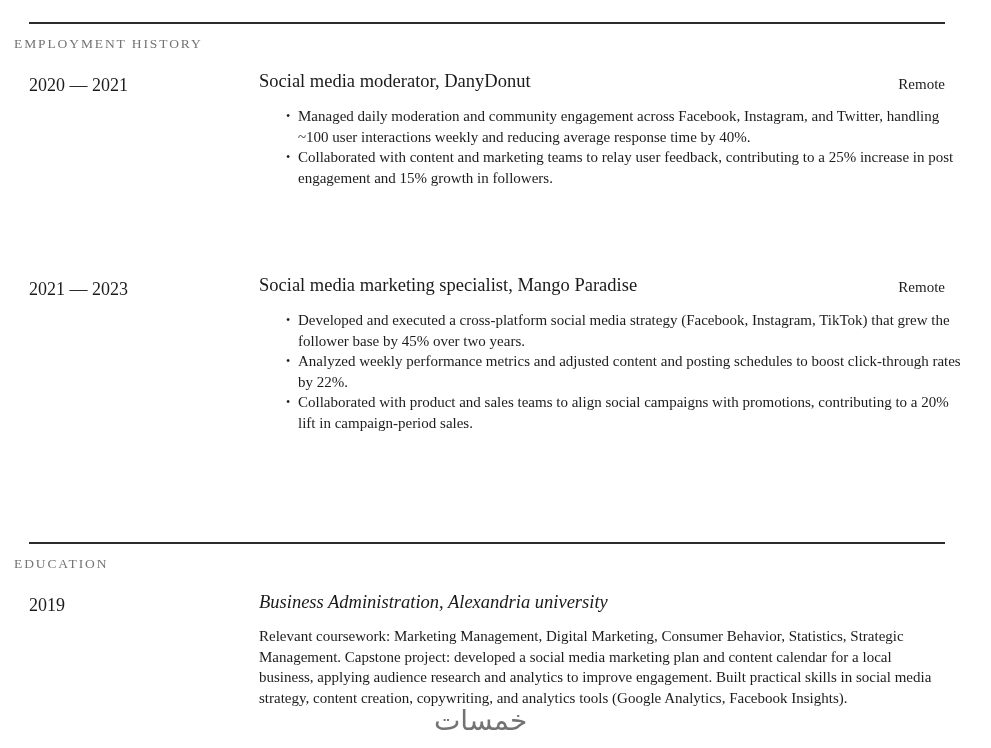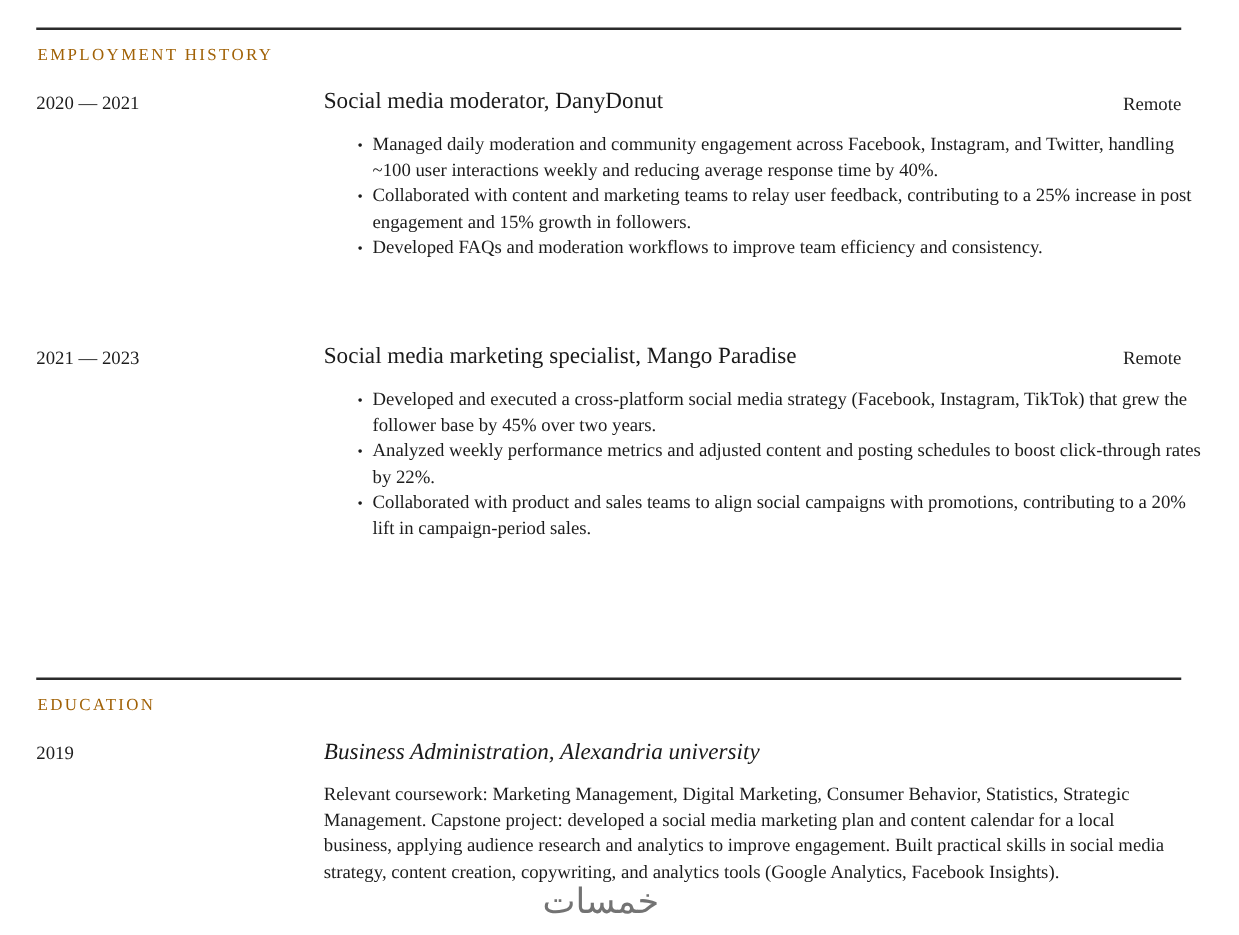--- a/index.html
+++ b/index.html
@@ -17,29 +17,29 @@
     }
     .rule {
       position: absolute;
       left: 29px;
       width: 916px;
       height: 2px;
       background: #2b2b2b;
     }
     .section-title {
       position: absolute;
-      left: 30px;
+      left: 14px;
       font-size: 13.5px;
       letter-spacing: 1.9px;
-      color: #a16207;
+      color: #737373;
     }
     .date {
       position: absolute;
       left: 29px;
-      font-size: 15px;
+      font-size: 18px;
       color: #1c1c1c;
     }
     .job-title {
       position: absolute;
       left: 259px;
       font-size: 18.5px;
       color: #1a1a1a;
     }
     .location {
       position: absolute;
@@ -94,21 +94,20 @@
 <div class="rule" style="top:22px;"></div>
 <div class="section-title" style="top:36px;">EMPLOYMENT HISTORY</div>
 
 <div>
   <div class="date" style="top:75px;">2020 — 2021</div>
   <div class="job-title" style="top:71px;">Social media moderator, DanyDonut</div>
   <div class="location" style="top:76px;">Remote</div>
   <ul class="bullets" style="top:106px;">
     <li>Managed daily moderation and community engagement across Facebook, Instagram, and Twitter, handling ~100 user interactions weekly and reducing average response time by 40%.</li>
     <li>Collaborated with content and marketing teams to relay user feedback, contributing to a 25% increase in post engagement and 15% growth in followers.</li>
-    <li>Developed FAQs and moderation workflows to improve team efficiency and consistency.</li>
   </ul>
 </div>
 
 <div>
   <div class="date" style="top:279px;">2021 — 2023</div>
   <div class="job-title" style="top:275px;">Social media marketing specialist, Mango Paradise</div>
   <div class="location" style="top:279px;">Remote</div>
   <ul class="bullets" style="top:310px;">
     <li>Developed and executed a cross-platform social media strategy (Facebook, Instagram, TikTok) that grew the follower base by 45% over two years.</li>
     <li>Analyzed weekly performance metrics and adjusted content and posting schedules to boost click-through rates by 22%.</li>

